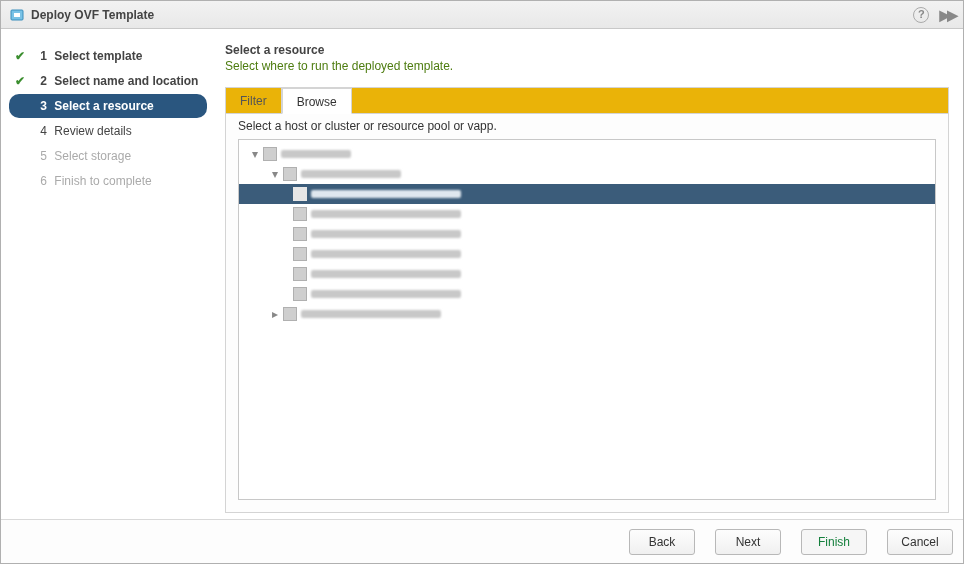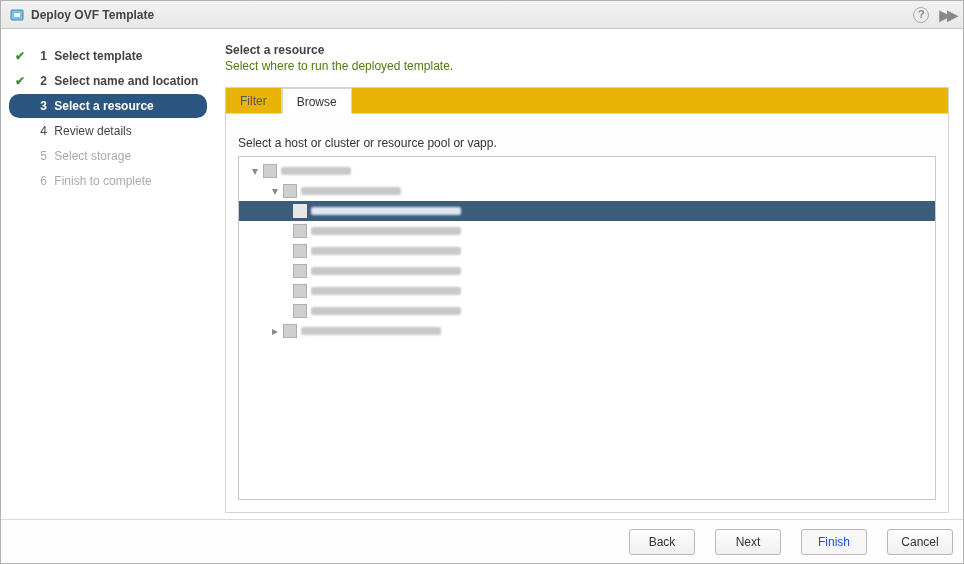--- a/index.html
+++ b/index.html
@@ -122,21 +122,21 @@
     font-weight:normal;
     color:#333;
     border-left:1px solid #d4d4d4;
     border-right:1px solid #d4d4d4;
   }
   .tab:first-child { border-left:none; }
   .tabpanel {
     border:1px solid #d4d4d4;
     background:#fdfdfd;
     flex:1;
-    padding:22px 12px 12px 12px;
+    padding:5px 12px 12px 12px;
     display:flex;
     flex-direction:column;
   }
   .browse-hint { color:#333; margin-bottom:6px; }
   .tree-box {
     flex:1;
     border:1px solid #c8c8c8;
     background:#fff;
     overflow:auto;
     padding:4px 0 4px 0;
@@ -193,21 +193,21 @@
     height:26px;
     padding:0 12px;
     border:1px solid #b8b8b8;
     background:linear-gradient(#fdfdfd,#f0f0f0);
     border-radius:3px;
     color:#333;
     cursor:pointer;
     font-size:12px;
   }
   .btn.disabled {
-    color:#1d4ed8;
+    color:#15803d;
     background:#f6f6f6;
     cursor:default;
   }
 </style>
 </head>
 <body>
 
 <div class="dialog">
   <div class="titlebar">
     <span class="title-icon">

